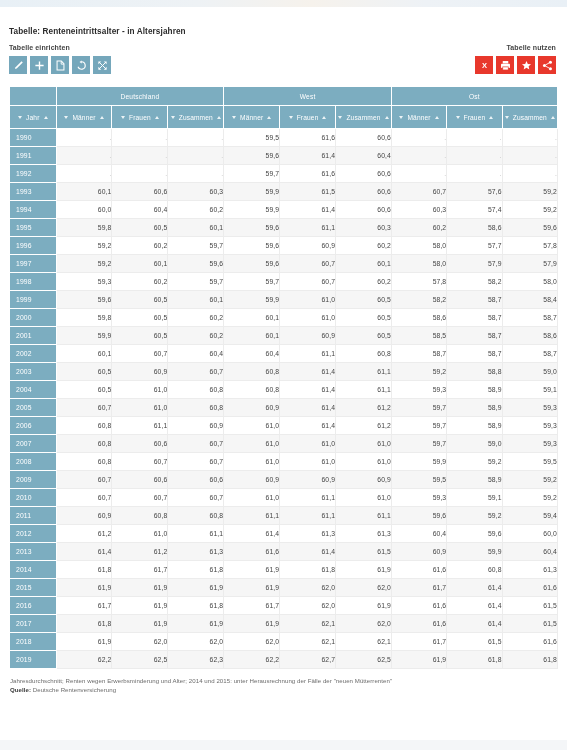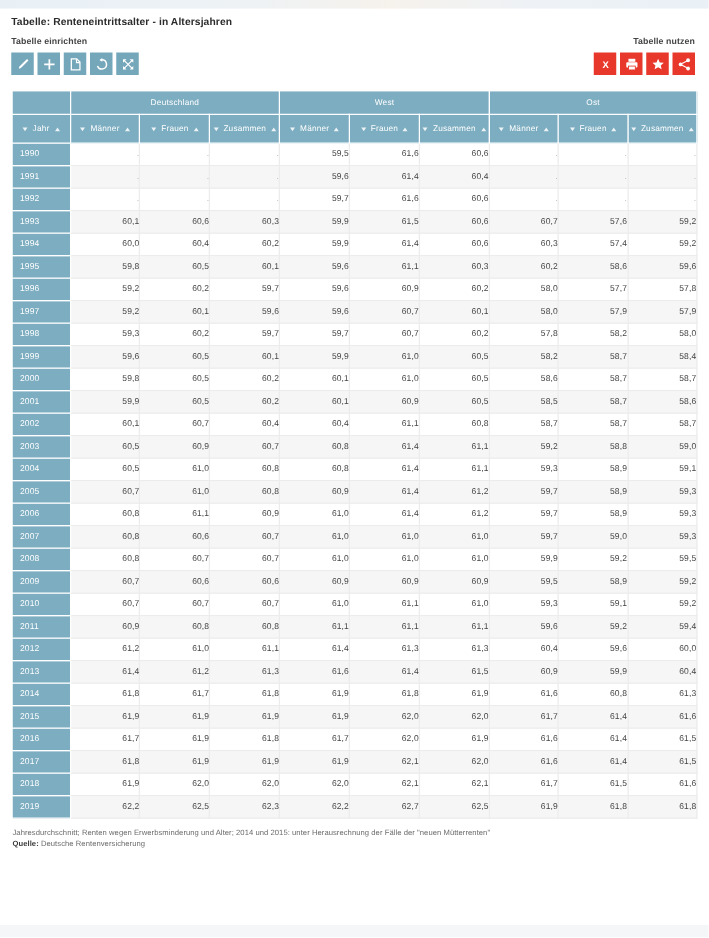--- a/index.html
+++ b/index.html
@@ -39,21 +39,21 @@
     background: #fff;
     padding: 0 9px;
     box-sizing: border-box;
   }
 
   
   .title {
     font-size: 8.2px;
     font-weight: bold;
     color: #2b2b2b;
-    padding-top: 6px;
+    padding-top: 20px;
     letter-spacing: .1px;
   }
   .toolbars {
     position: relative;
     height: 40px;
     margin-top: 8px;
   }
   .tb-label {
     font-size: 7px;
     font-weight: bold;

